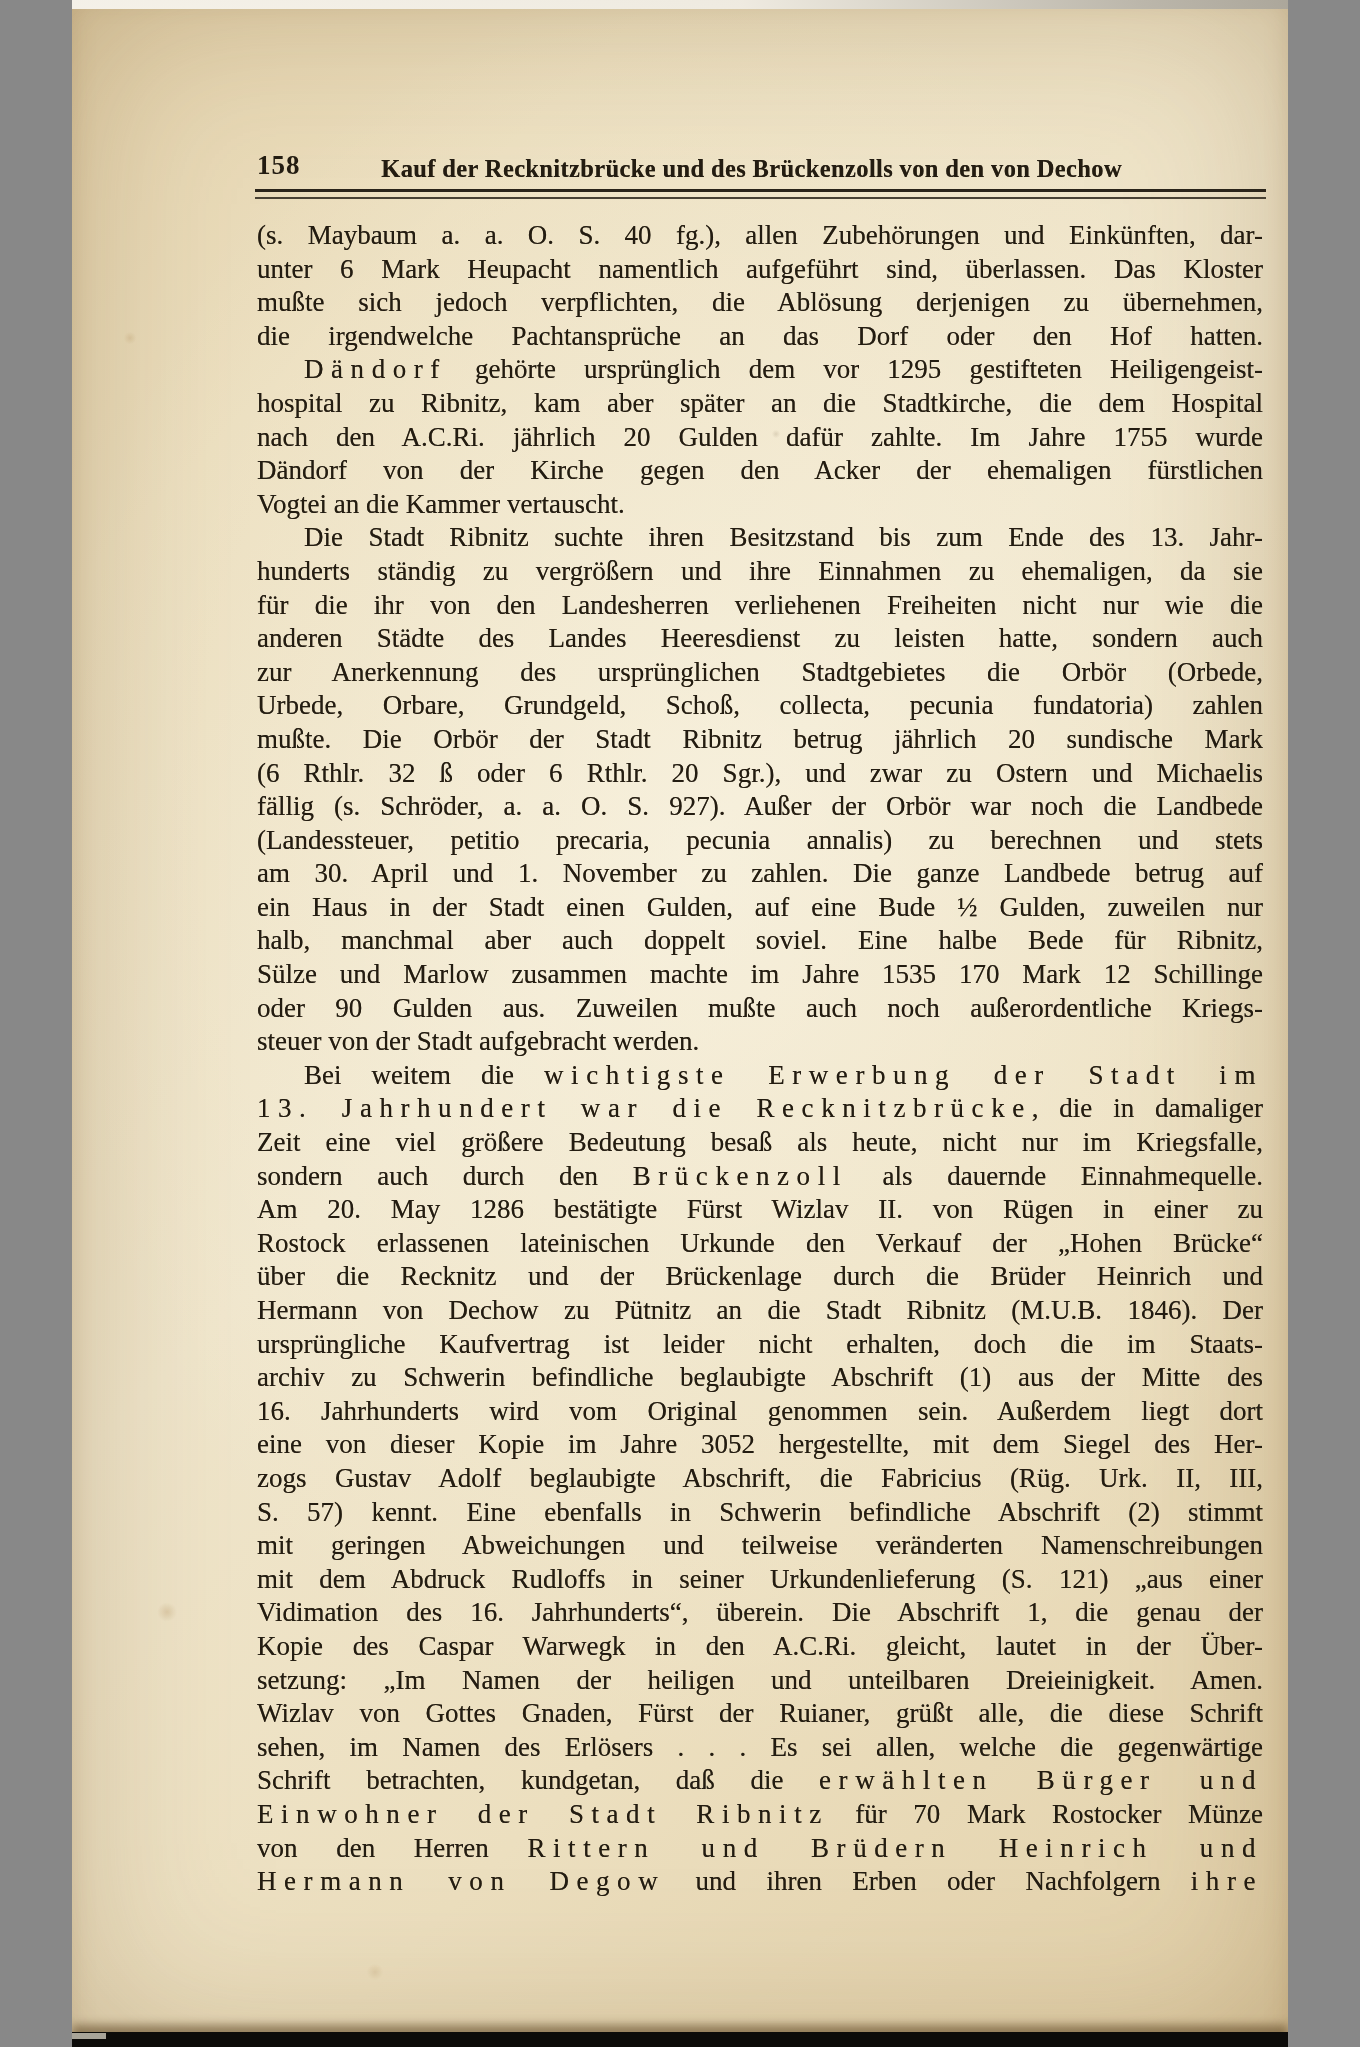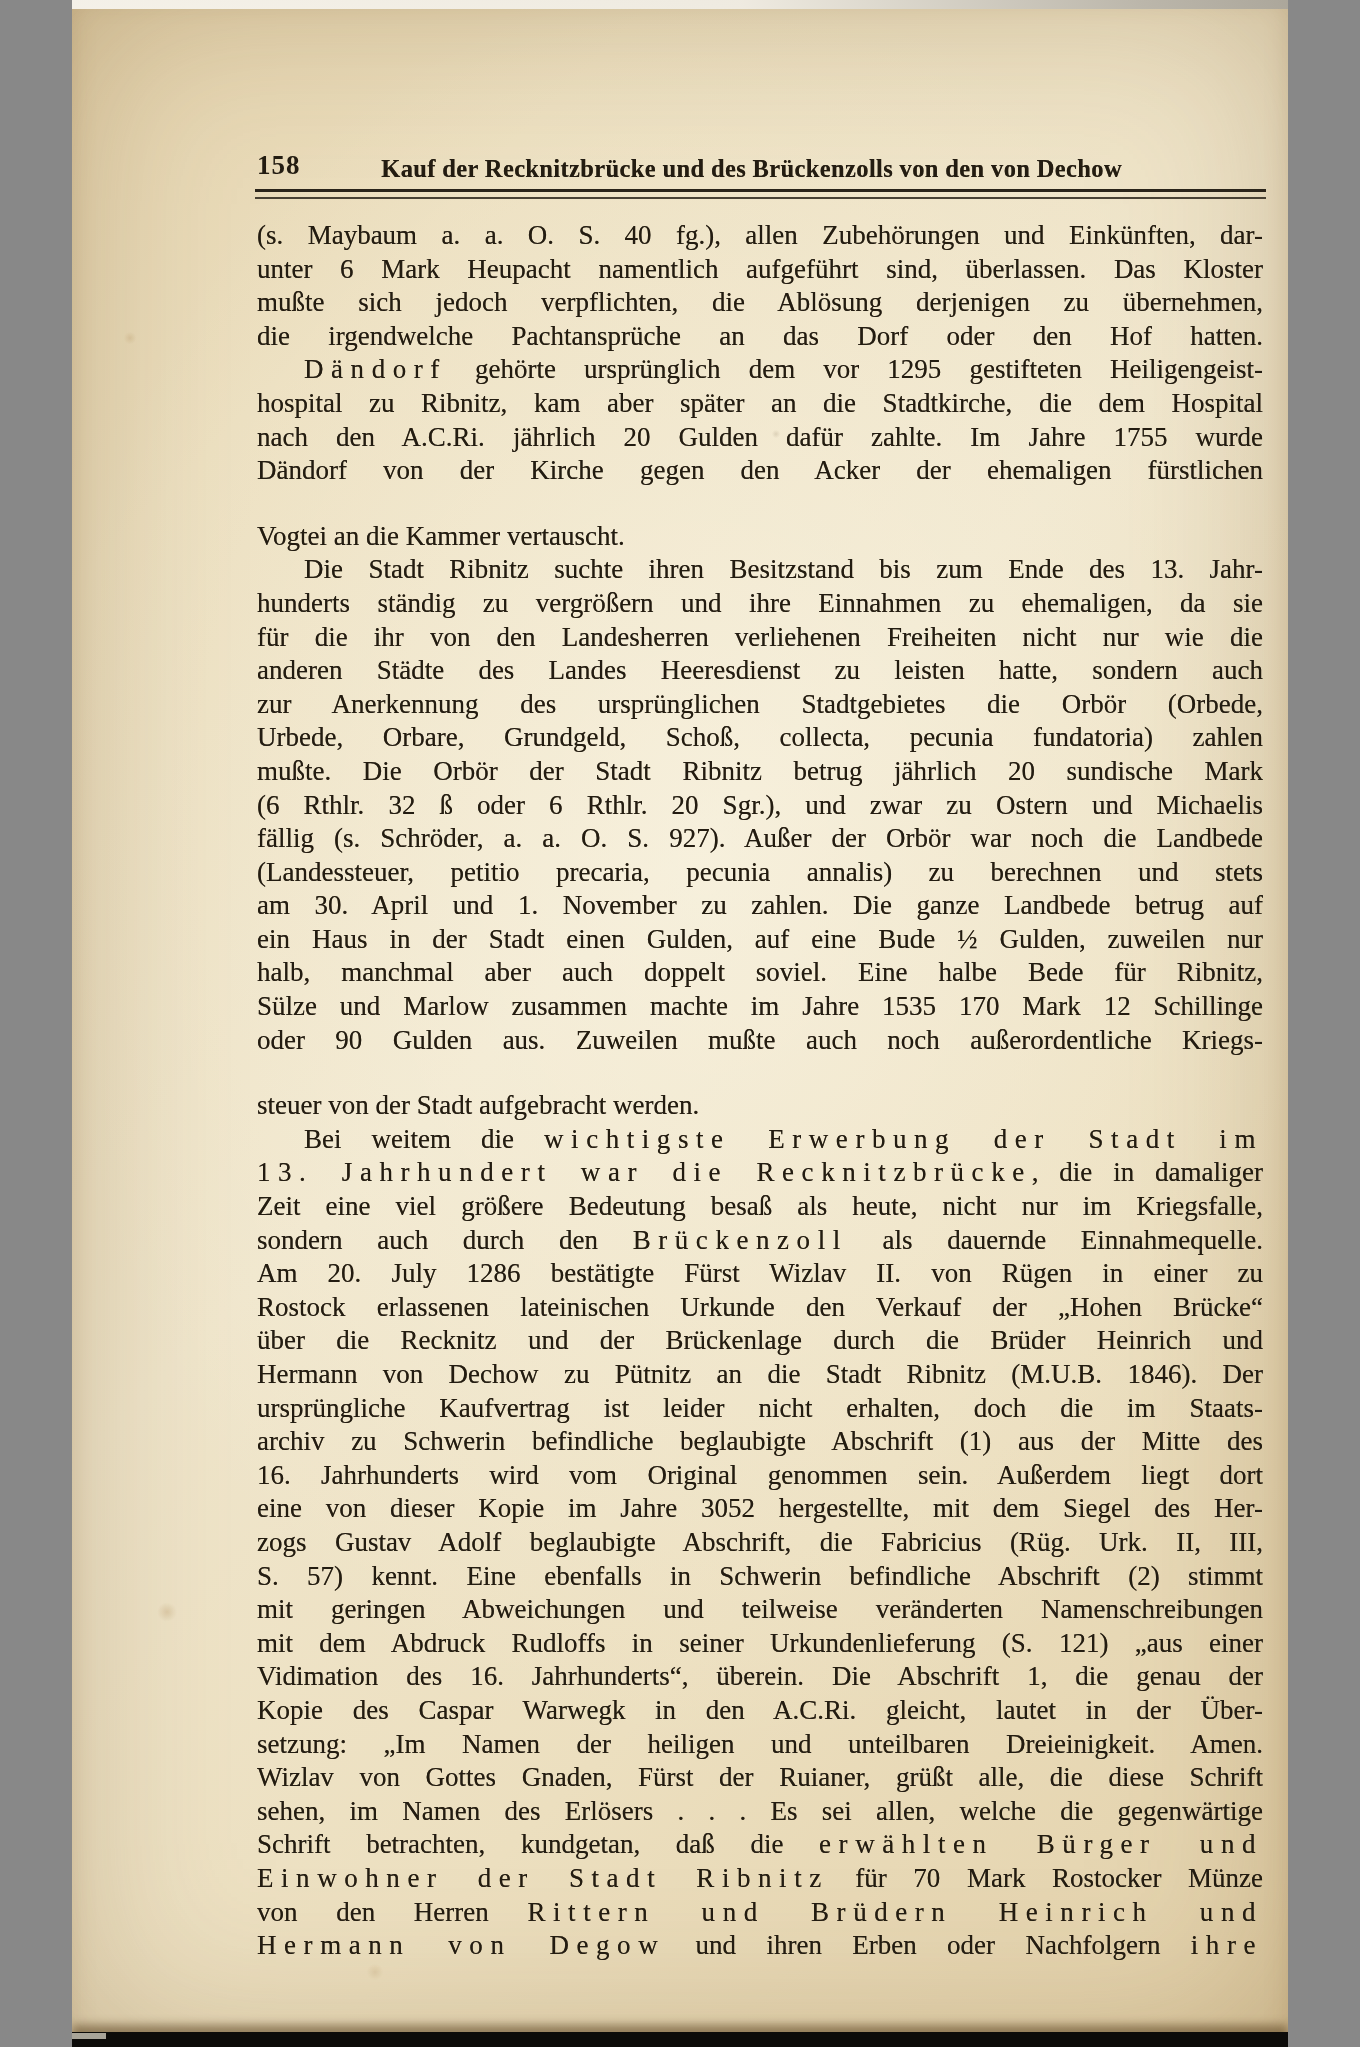--- a/index.html
+++ b/index.html
@@ -53,21 +53,21 @@
     position:absolute;left:185px;top:219px;width:1006px;
     font-size:27px;line-height:33.6px;
     text-shadow:0 0 .35px rgba(35,25,10,.65);
   }
   .line{
     text-align:justify;
     -moz-text-align-last:justify;
     text-align-last:justify;
     height:33.6px;overflow:hidden;
   }
-  .line.rag{text-align-last:left;margin-top:32px;-moz-text-align-last:left;}
+  .line.rag{text-align-last:left;-moz-text-align-last:left;}
   .line.indent{text-indent:47px;}
   .sperr{letter-spacing:.28em;}
 </style>
 </head>
 <body>
 
 <div class="scan">
   <div class="edge-top"></div>
 
   <div class="page-number">158</div>
@@ -100,21 +100,21 @@
       <div class="line"><span>am 30. April und 1. November zu zahlen. Die ganze Landbede betrug auf</span></div>
       <div class="line"><span>ein Haus in der Stadt einen Gulden, auf eine Bude ½ Gulden, zuweilen nur</span></div>
       <div class="line"><span>halb, manchmal aber auch doppelt soviel. Eine halbe Bede für Ribnitz,</span></div>
       <div class="line"><span>Sülze und Marlow zusammen machte im Jahre 1535 170 Mark 12 Schillinge</span></div>
       <div class="line"><span>oder 90 Gulden aus. Zuweilen mußte auch noch außerordentliche Kriegs-</span></div>
       <div class="line rag"><span>steuer von der Stadt aufgebracht werden.</span></div>
       <div class="line indent"><span>Bei weitem die </span><span class="sperr">wichtigste Erwerbung der Stadt im</span></div>
       <div class="line"><span class="sperr">13. Jahrhundert war die Recknitzbrücke</span><span>, die in damaliger</span></div>
       <div class="line"><span>Zeit eine viel größere Bedeutung besaß als heute, nicht nur im Kriegsfalle,</span></div>
       <div class="line"><span>sondern auch durch den </span><span class="sperr">Brückenzoll</span><span> als dauernde Einnahmequelle.</span></div>
-      <div class="line"><span>Am 20. July 1286 bestätigte Fürst Wizlav II. von Rügen in einer zu</span></div>
+      <div class="line"><span>Am 20. May 1286 bestätigte Fürst Wizlav II. von Rügen in einer zu</span></div>
       <div class="line"><span>Rostock erlassenen lateinischen Urkunde den Verkauf der „Hohen Brücke“</span></div>
       <div class="line"><span>über die Recknitz und der Brückenlage durch die Brüder Heinrich und</span></div>
       <div class="line"><span>Hermann von Dechow zu Pütnitz an die Stadt Ribnitz (M.U.B. 1846). Der</span></div>
       <div class="line"><span>ursprüngliche Kaufvertrag ist leider nicht erhalten, doch die im Staats-</span></div>
       <div class="line"><span>archiv zu Schwerin befindliche beglaubigte Abschrift (1) aus der Mitte des</span></div>
       <div class="line"><span>16. Jahrhunderts wird vom Original genommen sein. Außerdem liegt dort</span></div>
       <div class="line"><span>eine von dieser Kopie im Jahre 3052 hergestellte, mit dem Siegel des Her-</span></div>
       <div class="line"><span>zogs Gustav Adolf beglaubigte Abschrift, die Fabricius (Rüg. Urk. II, III,</span></div>
       <div class="line"><span>S. 57) kennt. Eine ebenfalls in Schwerin befindliche Abschrift (2) stimmt</span></div>
       <div class="line"><span>mit geringen Abweichungen und teilweise veränderten Namenschreibungen</span></div>

